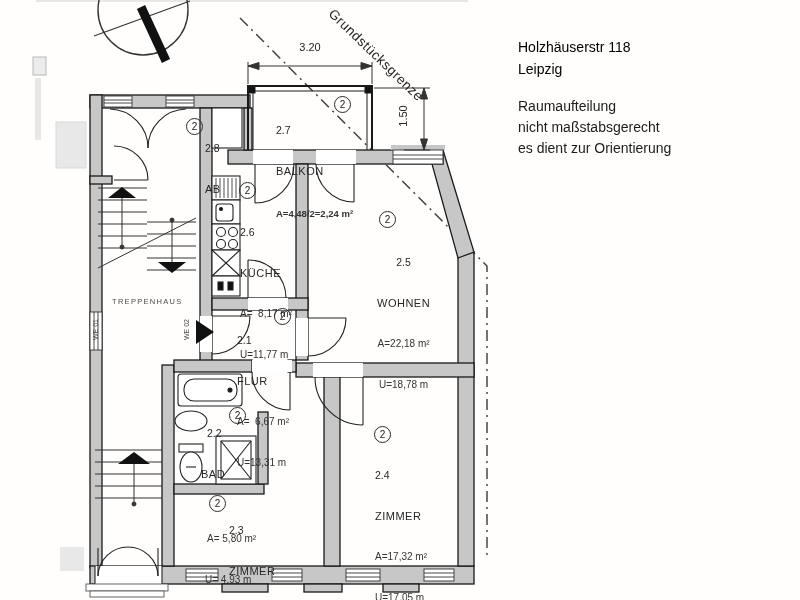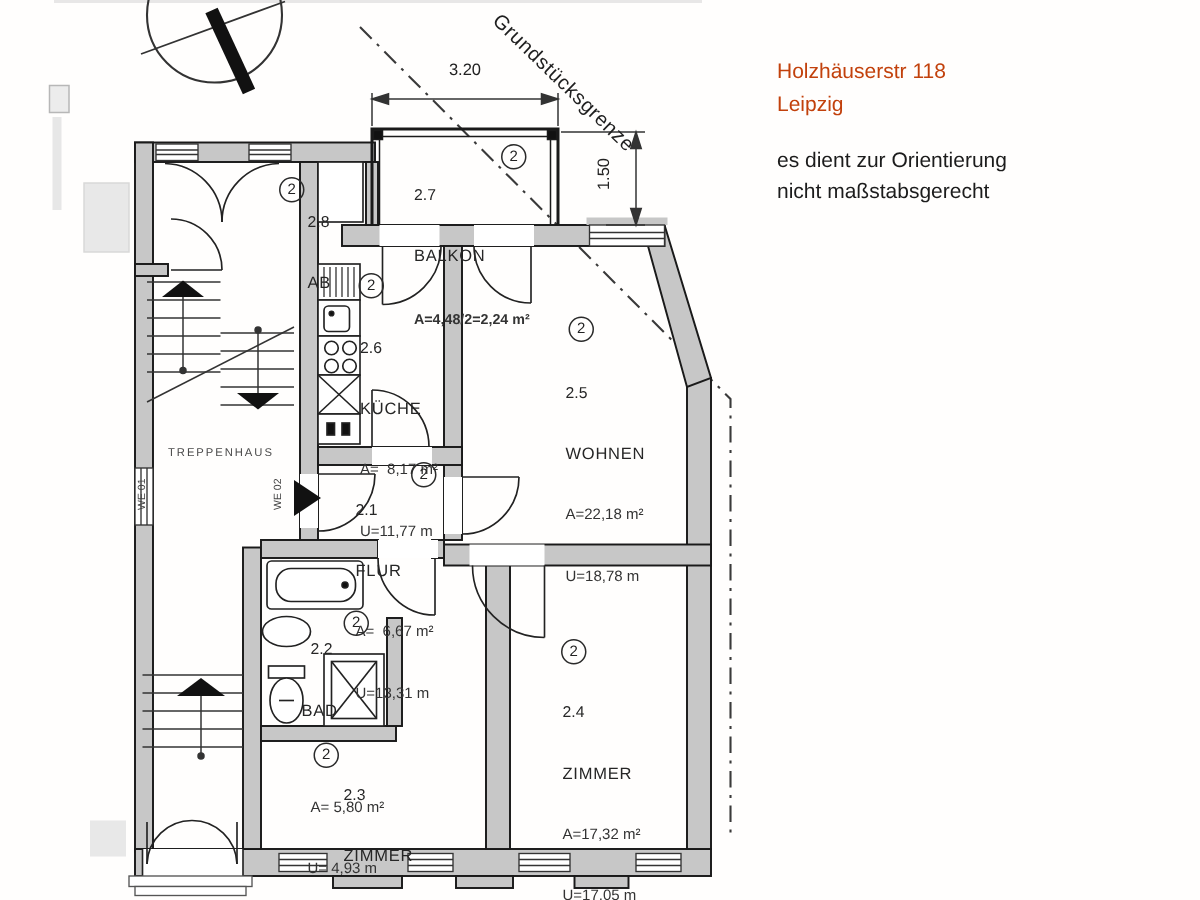--- a/index.html
+++ b/index.html
@@ -5,21 +5,21 @@
   html,body{margin:0;padding:0;background:#fff;}
   .sheet{position:relative;width:800px;height:600px;background:#fffefd;overflow:hidden;
          font-family:"Liberation Sans",sans-serif;color:#222;}
   svg{position:absolute;left:0;top:0;}
   .lbl{position:absolute;font-size:10.5px;line-height:13.5px;color:#262626;white-space:pre;}
   .lbl span{display:block;}
   .lbl .nm{font-size:11px;letter-spacing:.5px;}
   .lbl .ar{font-size:10px;color:#333;}
   .badge{position:absolute;width:15px;height:15px;border:1.5px solid #2a2a2a;border-radius:50%;
          font-size:10px;line-height:15px;text-align:center;color:#222;}
-  .addr{position:absolute;left:518px;top:36px;font-size:14px;line-height:22px;color:#c2410c;}
+  .addr{position:absolute;left:518px;top:36px;font-size:14px;line-height:22px;color:#000000;}
   .notes{position:absolute;left:518px;top:96px;font-size:14px;line-height:21px;color:#1c1c1c;}
   .treppe{position:absolute;left:112px;top:297px;font-size:7.5px;letter-spacing:1.3px;color:#4a4a4a;}
   .rot{position:absolute;transform:rotate(-90deg);transform-origin:center;font-size:7px;color:#444;
        width:30px;text-align:center;}
   .grenze{position:absolute;left:336px;top:6px;transform:rotate(44deg);transform-origin:left top;
           font-size:13.5px;letter-spacing:.5px;color:#1f1f1f;}
   .dimh{position:absolute;left:288px;top:41px;width:44px;text-align:center;font-size:11px;color:#222;}
   .dimv{position:absolute;left:382px;top:110px;width:42px;text-align:center;font-size:11px;color:#222;
         transform:rotate(-90deg);}
 </style>
@@ -255,21 +255,21 @@
   <span class="badge" style="left:186px;top:118px;">2</span>
 
   <div class="lbl" style="left:240px;top:199px;">
     <span class="id">2.6</span>
     <span class="nm">KÜCHE</span>
     <span class="ar">A=  8,17 m²</span>
     <span class="ar">U=11,77 m</span>
   </div>
   <span class="badge" style="left:239px;top:182px;">2</span>
 
-  <div class="lbl" style="left:377px;top:229px;">
+  <div class="lbl" style="left:377px;top:229px;text-align:center;">
     <span class="id">2.5</span>
     <span class="nm">WOHNEN</span>
     <span class="ar">A=22,18 m²</span>
     <span class="ar">U=18,78 m</span>
   </div>
   <span class="badge" style="left:379px;top:211px;">2</span>
 
   <div class="lbl" style="left:237px;top:307px;">
     <span class="id">2.1</span>
     <span class="nm">FLUR</span>
@@ -300,17 +300,18 @@
     
     
   </div>
   <span class="badge" style="left:209px;top:495px;">2</span>
 
   <div class="addr">
     <div>Holzhäuserstr 118</div>
     <div>Leipzig</div>
   </div>
   <div class="notes">
+    <div>Raumaufteilung</div>
+    <div>nicht maßstabsgerecht</div>
     <div>es dient zur Orientierung</div>
-    <div>nicht maßstabsgerecht</div>
   </div>
 
 </div>
 
 </body></html>

